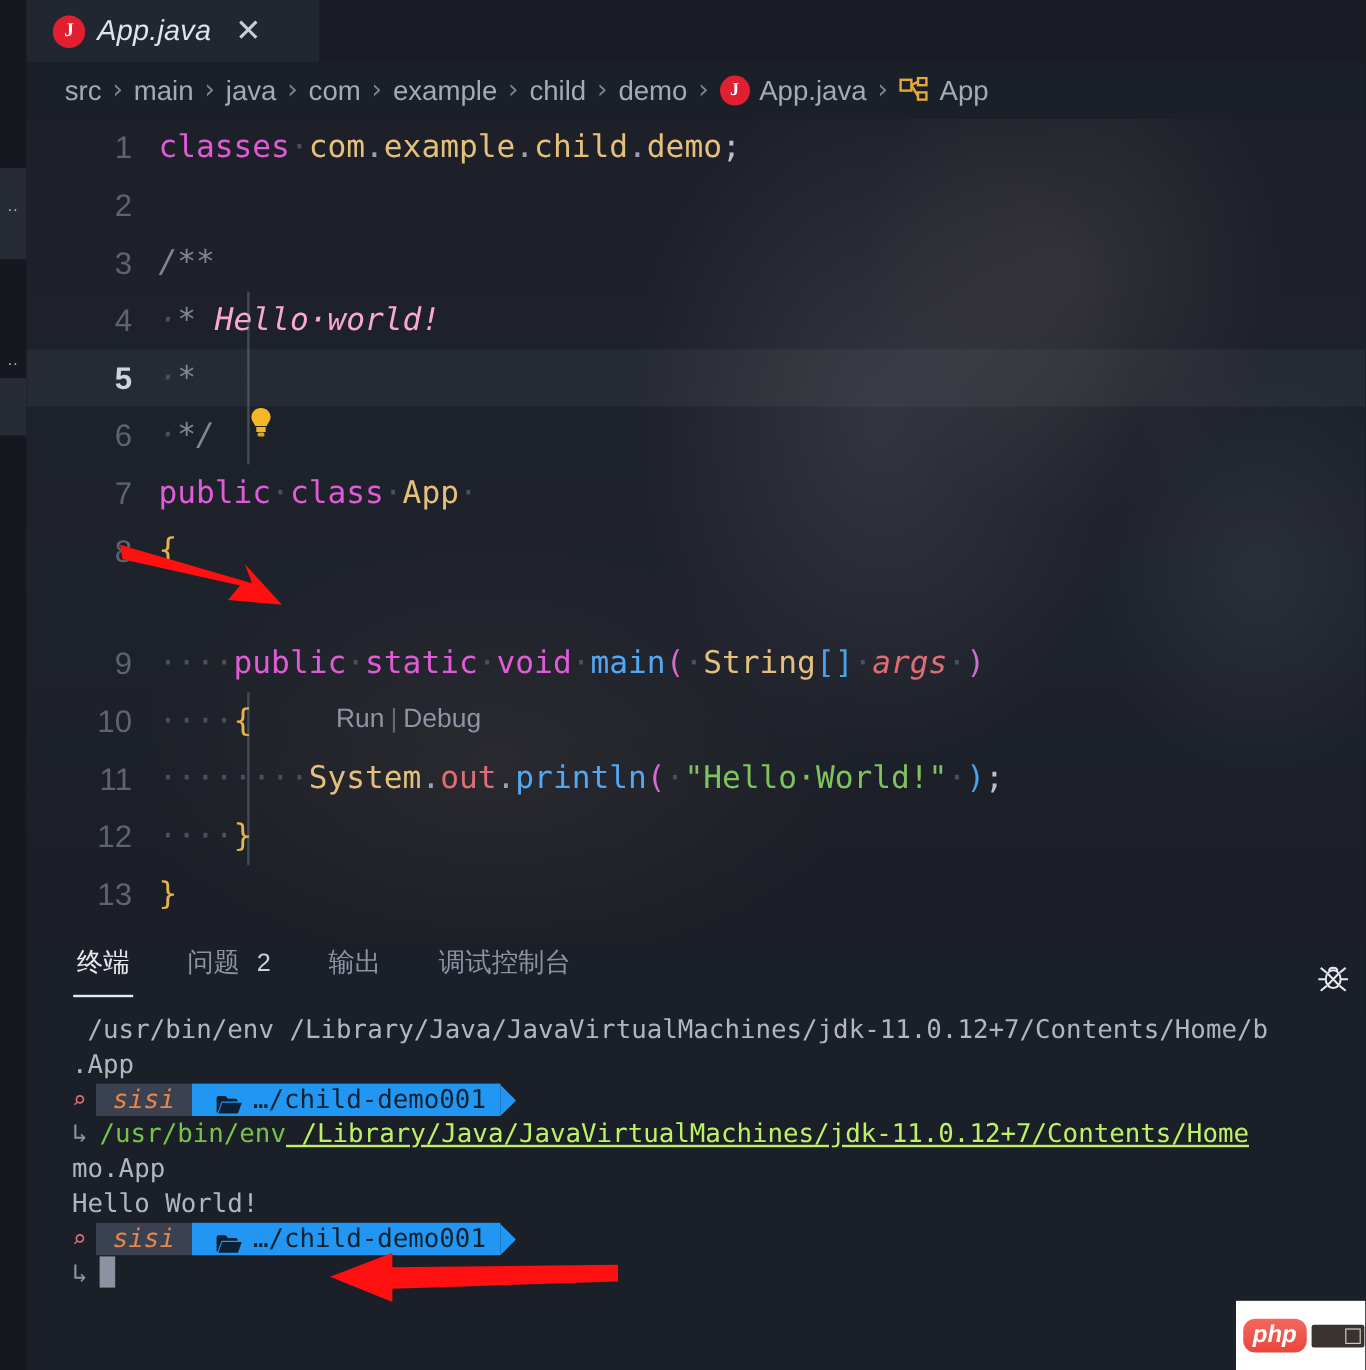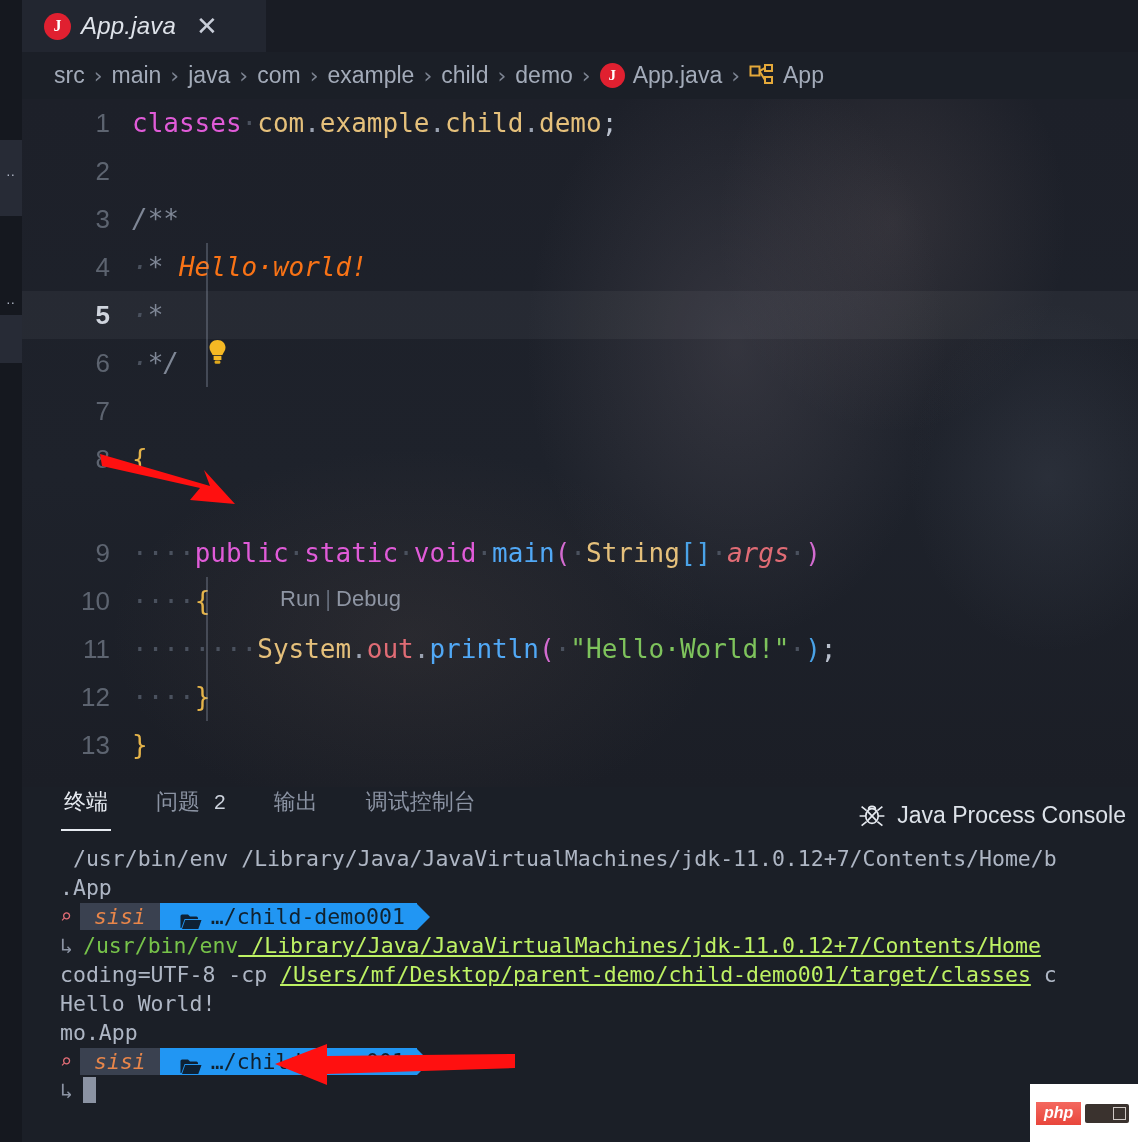--- a/index.html
+++ b/index.html
@@ -257,21 +257,21 @@
   .watermark {
     position: absolute; right: 0; bottom: 0;
     width: 108px; height: 58px;
     background: #fff;
     display: flex; align-items: center;
     padding-left: 6px; gap: 4px;
   }
   .wm-php {
     background: linear-gradient(180deg,#f4685f,#e8463c);
     color: #fff; font-style: italic; font-weight: bold;
-    font-size: 16px; padding: 2px 8px 3px 8px; border-radius: 0;
+    font-size: 20px; padding: 2px 8px 3px 8px; border-radius: 10px;
     font-family: "Liberation Sans", sans-serif;
   }
   .wm-cn {
     background: #3a322e; color: #3a322e;
     width: 44px; height: 19px; border-radius: 2px;
     position: relative;
   }
   .wm-cn::after {
     content:""; position:absolute; right:3px; top:3px;
     width: 11px; height: 11px;
@@ -361,37 +361,38 @@
       </div>
 
       <div class="line">
         <span class="gutter">3</span>
         <span class="ln-text t-com">/**</span>
       </div>
 
       <div class="line">
         <div class="indentguide" style="left:184px;"></div>
         <span class="gutter">4</span>
-        <span class="ln-text t-com"><span class="t-ws">·</span>* <span style="color:#f97316;">Hello·world!</span></span>
+        <span class="ln-text t-com"><span class="t-ws">·</span>* <span style="color:#f9a8d4;">Hello·world!</span></span>
       </div>
 
       <div class="line highlight">
         <div class="indentguide" style="left:184px;"></div>
         <span class="gutter cur">5</span>
         <span class="ln-text t-com"><span class="t-ws">·</span>*</span>
       </div>
 
       <div class="line">
         <div class="indentguide" style="left:184px;"></div>
         <span class="gutter">6</span>
         <span class="ln-text t-com"><span class="t-ws">·</span>*/</span>
       </div>
 
       <div class="line">
         <span class="gutter">7</span>
+        <span class="ln-text"><span class="t-kw">public</span><span class="t-ws">·</span><span class="t-kw">class</span><span class="t-ws">·</span><span class="t-cls">App</span><span class="t-ws">·</span></span>
       </div>
 
       <div class="line">
         <span class="gutter">8</span>
         <span class="ln-text t-brc">{</span>
       </div>
 
       <div class="line" style="height:46px;"></div>
 
       <div class="line">
@@ -462,21 +463,20 @@
             <g fill="none" stroke="#e6eaf0" stroke-width="1.7">
               <ellipse cx="15" cy="15" rx="6.2" ry="7.4"></ellipse>
               <path d="M8.8 15 H2.6 M21.2 15 H27.4"></path>
               <path d="M9.6 9.6 L4.6 5.6 M20.4 9.6 L25.4 5.6"></path>
               <path d="M9.6 20.6 L4.6 24.6 M20.4 20.6 L25.4 24.6"></path>
               <path d="M11.6 8.2 C11.6 4.5 18.4 4.5 18.4 8.2"></path>
               <path d="M10.6 10.4 L19.4 19.6 M19.4 10.4 L10.6 19.6"></path>
             </g>
           </svg>
         </span>
-        <span>Java Process Console</span>
       </div>
     </div>
 
     <div class="term">
 
       <div class="row c-grey"> /usr/bin/env /Library/Java/JavaVirtualMachines/jdk-11.0.12+7/Contents/Home/b</div>
       <div class="row c-grey">.App</div>
 
       <div class="prompt">
         <span class="pbolt">⌕</span>
@@ -489,24 +489,23 @@
               <path d="M5.2 7 H21.5 L18.3 16 H2 Z" fill="#0e2134"></path>
             </svg>
           </span>
           <span>…/child-demo001</span>
         </span>
         <span class="pseg-dir-arr"></span>
       </div>
 
       <div class="row"><span class="cont-arrow">↳</span><span class="c-green">/usr/bin/env</span><span class="c-under"> /Library/Java/JavaVirtualMachines/jdk-11.0.12+7/Contents/Home</span></div>
 
-      <div class="row"><span class="c-grey">coding=UTF-8 -cp </span><span class="c-under">/Users/mf/Desktop/parent-demo/child-demo001/target/classes</span><span class="c-grey"> c</span></div>
-
+
+      <div class="row c-grey">mo.App</div>
       <div class="row c-grey">Hello World!</div>
-      <div class="row c-grey">mo.App</div>
 
       <div class="prompt">
         <span class="pbolt">⌕</span>
         <span class="pseg-user">sisi</span>
         <span class="pseg-user-arr"></span>
         <span class="pseg-dir">
           <span class="folder-ico">
             <svg width="22" height="17" viewBox="0 0 22 17">
               <path d="M0.5 3 A1.6 1.6 0 0 1 2.1 1.4 H8 l2 2.2 h6.4 A1.6 1.6 0 0 1 18 5.2 V6 H4.6 L1.4 15 H0.5 Z" fill="#0e2134"></path>
               <path d="M5.2 7 H21.5 L18.3 16 H2 Z" fill="#0e2134"></path>

